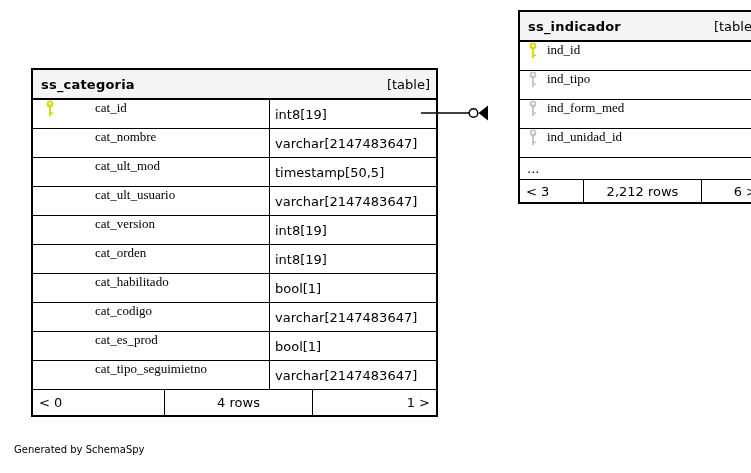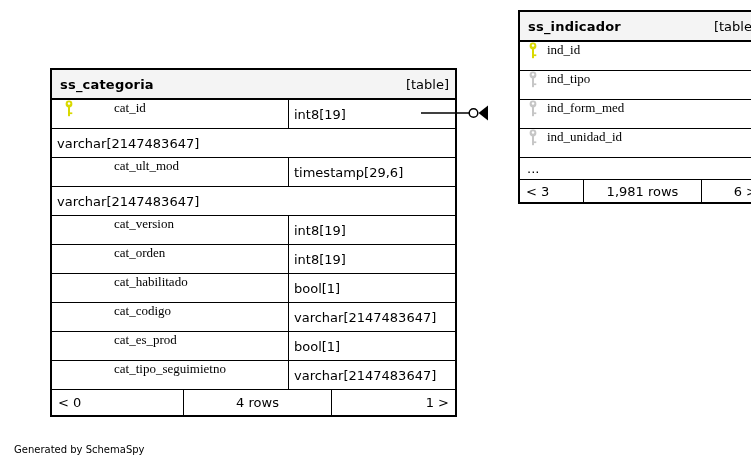--- a/index.html
+++ b/index.html
@@ -17,21 +17,21 @@
 
   .table-card {
     position: absolute;
     background: #fff;
     border: 2px solid var(--border, #000);
     box-sizing: border-box;
     display: flex;
     flex-direction: column;
     margin-left: 30px;
   }
-  #tbl-categoria { left: 20px; top: 68px; width: 407px; height: 349px; }
+  #tbl-categoria { left: 1px; top: 68px; width: 407px; height: 349px; }
   #tbl-indicador { left: 488px; top: 10px; width: 247px; height: 194px; }
 
   .tbl-header {
     height: 30px;
     box-sizing: border-box;
     background: var(--header-bg, #f4f4f4);
     border-bottom: 2px solid var(--border, #000);
     display: flex;
     align-items: center;
     justify-content: space-between;
@@ -148,30 +148,38 @@
               <circle cx="5" cy="3.6" r="1.25" fill="#fff"></circle>
               <rect x="4" y="6.6" width="2" height="9.6" fill="currentColor"></rect>
               <rect x="6" y="12.4" width="2.3" height="1.7" fill="currentColor"></rect>
             </svg>
           </span>
         <span>cat_id</span>
       </span>
       <span class="type-cell">int8[19]</span>
     </div>
     <div class="col-row">
+      <span class="name-cell">
+          <span class="key-slot"></span>
+          <span>cat_nombre</span>
+        </span>
       <span class="type-cell">varchar[2147483647]</span>
     </div>
     <div class="col-row">
       <span class="name-cell">
           <span class="key-slot"></span>
           <span>cat_ult_mod</span>
         </span>
-      <span class="type-cell">timestamp[29,6]</span>
-    </div>
-    <div class="col-row">
+      <span class="type-cell">timestamp[50,5]</span>
+    </div>
+    <div class="col-row">
+      <span class="name-cell">
+          <span class="key-slot"></span>
+          <span>cat_ult_usuario</span>
+        </span>
       <span class="type-cell">varchar[2147483647]</span>
     </div>
     <div class="col-row">
       <span class="name-cell">
           <span class="key-slot"></span>
           <span>cat_version</span>
         </span>
       <span class="type-cell">int8[19]</span>
     </div>
     <div class="col-row">
@@ -272,21 +280,21 @@
               <rect x="6" y="12.4" width="2.3" height="1.7" fill="currentColor"></rect>
             </svg>
           </span>
         <span>ind_unidad_id</span>
       </span>
     </div>
     <div class="ellipsis-row">...</div>
 
     <div class="tbl-footer">
       <span class="foot-cell foot-prev">&lt; 3</span>
-      <span class="foot-cell foot-rows">1,981 rows</span>
+      <span class="foot-cell foot-rows">2,212 rows</span>
       <span class="foot-cell foot-next">6 &gt;</span>
     </div>
   </div>
 
   <svg id="connector" viewBox="0 0 67 26">
     <line x1="0" y1="13" x2="48" y2="13" stroke="#000" stroke-width="1.4"></line>
     <circle cx="52.5" cy="13" r="4.3" fill="#fff" stroke="#000" stroke-width="1.5"></circle>
     <polygon points="57.5,13 67,5.5 67,20.5" fill="#000"></polygon>
   </svg>
 

